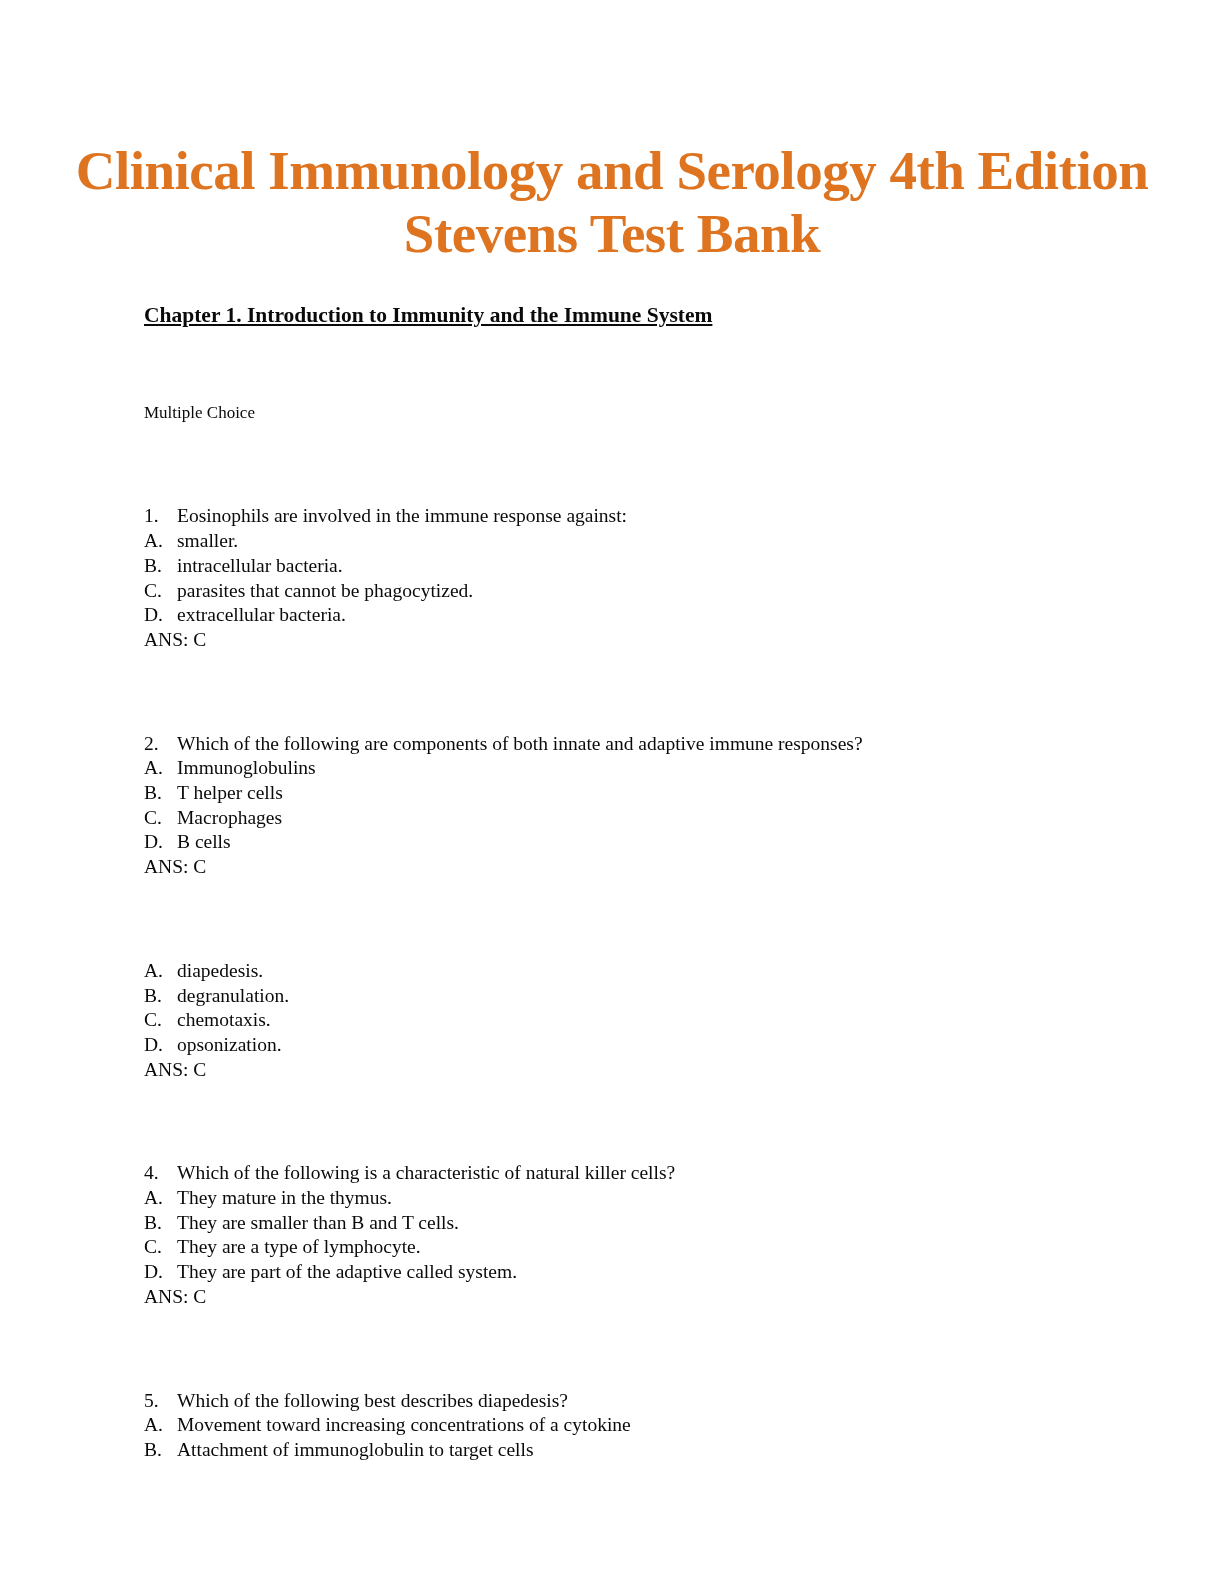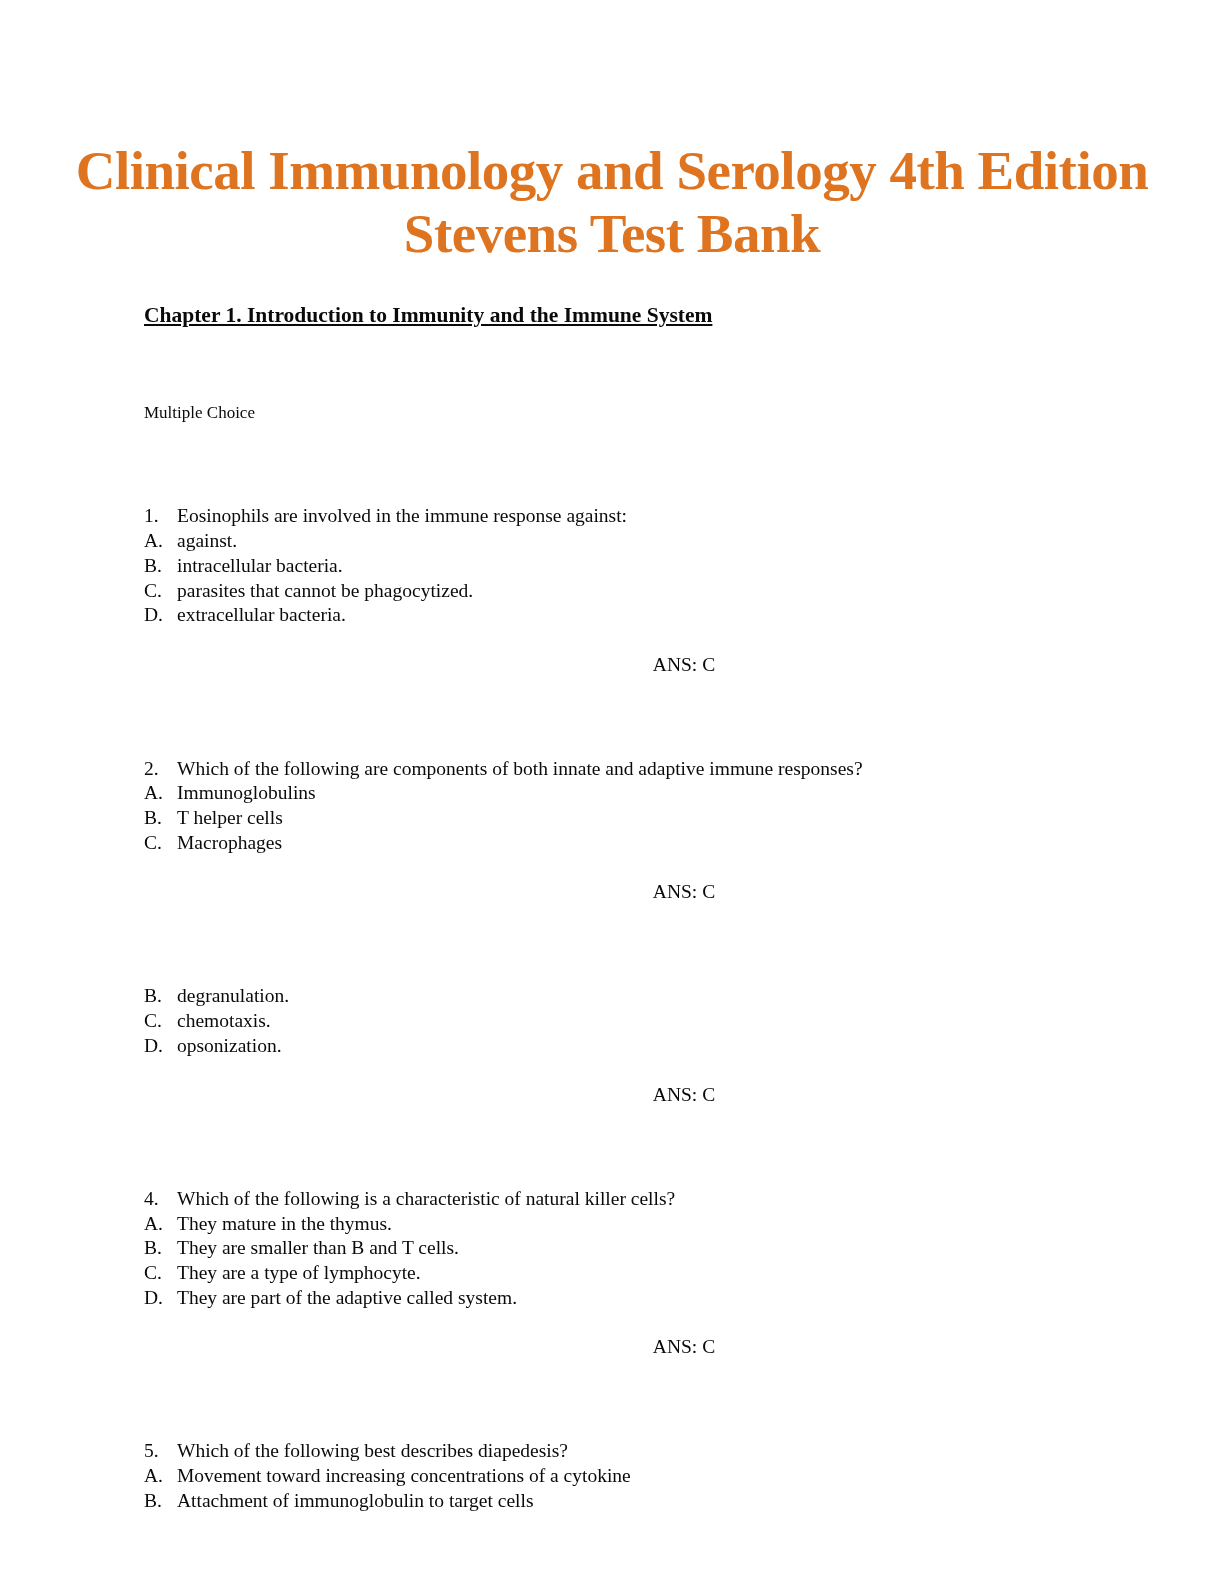--- a/index.html
+++ b/index.html
@@ -45,56 +45,56 @@
     margin: 79px 0 0 144px;
     font-size: 19.5px;
     line-height: 24.7px;
   }
   .line { white-space: nowrap; }
   .lt {
     display: inline-block;
     min-width: 33px;
   }
   .answer-line {
-    margin-top: 25px;
-    text-align: center;
   }
 </style>
 </head>
 <body style="color: rgb(10, 10, 10);">
 
 <div class="page" style="background: rgb(255, 255, 255);">
 
   <h1 class="doc-title" style="color: rgb(222, 116, 32);">
     <span class="line">Clinical Immunology and Serology 4th Edition</span><br>
     <span class="line">Stevens Test Bank</span>
   </h1>
 
   <div class="chapter-heading">Chapter 1. Introduction to Immunity and the Immune System</div>
 
   <div class="section-label">Multiple Choice</div>
 
   <section class="question-block">
     <div class="line"><span class="lt">1.</span><span>Eosinophils are involved in the immune response against:</span></div>
-    <div class="line"><span class="lt">A.</span><span>against.</span></div>
+    <div class="line"><span class="lt">A.</span><span>smaller.</span></div>
     <div class="line"><span class="lt">B.</span><span>intracellular bacteria.</span></div>
     <div class="line"><span class="lt">C.</span><span>parasites that cannot be phagocytized.</span></div>
     <div class="line"><span class="lt">D.</span><span>extracellular bacteria.</span></div>
     <div class="line answer-line"><span>ANS:</span> <span>C</span></div>
   </section>
 
   <section class="question-block">
     <div class="line"><span class="lt">2.</span><span>Which of the following are components of both innate and adaptive immune responses?</span></div>
     <div class="line"><span class="lt">A.</span><span>Immunoglobulins</span></div>
     <div class="line"><span class="lt">B.</span><span>T helper cells</span></div>
     <div class="line"><span class="lt">C.</span><span>Macrophages</span></div>
+    <div class="line"><span class="lt">D.</span><span>B cells</span></div>
     <div class="line answer-line"><span>ANS:</span> <span>C</span></div>
   </section>
 
   <section class="question-block">
+    <div class="line"><span class="lt">A.</span><span>diapedesis.</span></div>
     <div class="line"><span class="lt">B.</span><span>degranulation.</span></div>
     <div class="line"><span class="lt">C.</span><span>chemotaxis.</span></div>
     <div class="line"><span class="lt">D.</span><span>opsonization.</span></div>
     <div class="line answer-line"><span>ANS:</span> <span>C</span></div>
   </section>
 
   <section class="question-block">
     <div class="line"><span class="lt">4.</span><span>Which of the following is a characteristic of natural killer cells?</span></div>
     <div class="line"><span class="lt">A.</span><span>They mature in the thymus.</span></div>
     <div class="line"><span class="lt">B.</span><span>They are smaller than B and T cells.</span></div>

